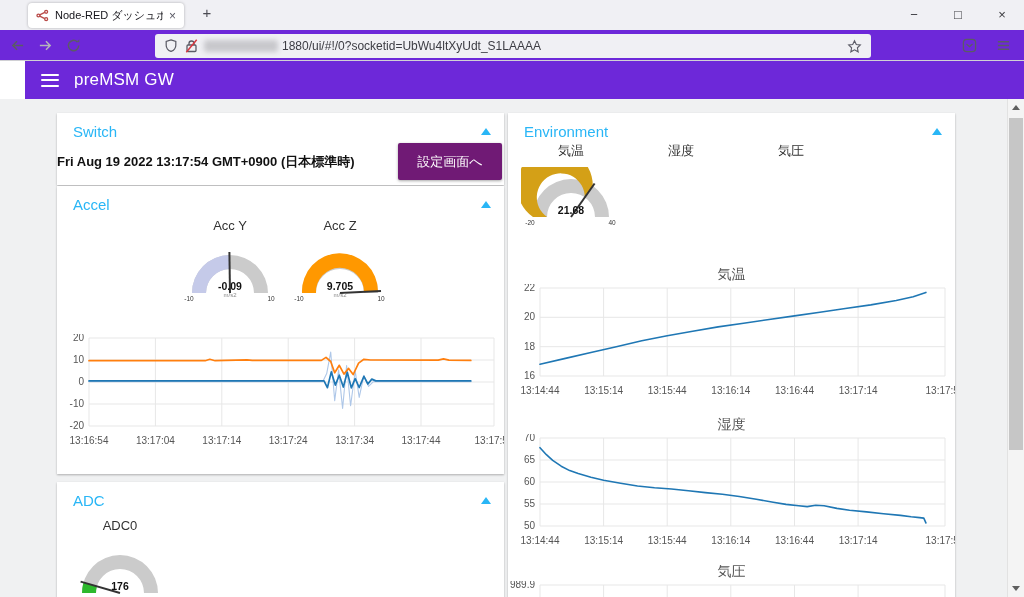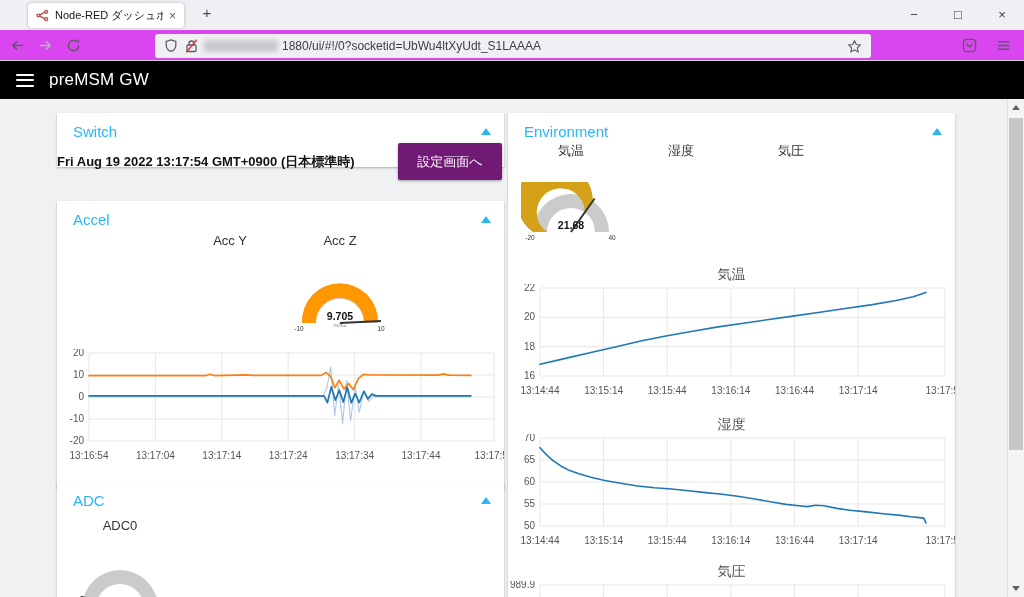--- a/index.html
+++ b/index.html
@@ -9,53 +9,53 @@
   
   .titlebar{position:absolute;top:0;left:0;right:0;height:30px;background:#f0f0f4;}
   .tab{position:absolute;left:28px;top:3px;width:156px;height:25px;background:#fff;border-radius:4px;
        box-shadow:0 0 3px rgba(0,0,0,.28);display:flex;align-items:center;padding:0 8px;}
   .tab-title{font-size:11px;color:#15141a;flex:1;white-space:nowrap;overflow:hidden;}
   .tab-close{color:#5b5b66;font-size:12px;margin-left:6px;cursor:default;}
   .newtab{position:absolute;left:196px;top:4px;font-size:15px;color:#4a4a52;width:22px;text-align:center;}
   .winctl{position:absolute;right:0;top:0;height:30px;display:flex;align-items:center;}
   .winctl span{width:44px;text-align:center;color:#3a3a3e;font-size:13px;line-height:30px;}
 
-  .navbar{position:absolute;top:30px;left:0;right:0;height:31px;background:#d946ef;border-bottom:1px solid #d0d0d4;}
+  .navbar{position:absolute;top:30px;left:0;right:0;height:31px;background:#6d28d9;border-bottom:1px solid #d0d0d4;}
   .nav-ico{position:absolute;top:8px;width:16px;height:16px;}
   .urlbar{position:absolute;left:155px;top:4px;width:716px;height:24px;background:#f0f0f4;border-radius:3px;
           display:flex;align-items:center;padding:0 9px;}
   .url-blur{width:74px;height:12px;background:#c8c8cc;border-radius:3px;filter:blur(2.5px);margin:0 4px 0 6px;flex:none;}
   .url-text{font-size:12px;color:#3c3c43;white-space:nowrap;overflow:hidden;flex:1;}
   .url-star{margin-left:8px;flex:none;}
 
   
   .appbar{position:absolute;top:61px;left:0;right:0;height:38px;display:flex;align-items:center;color:#fff;}
   .burger{width:18px;height:13px;display:flex;flex-direction:column;justify-content:space-between;margin-left:16px;}
   .burger i{display:block;height:2px;background:#fff;border-radius:1px;}
   .app-title{margin-left:15px;font-size:17px;font-weight:500;letter-spacing:.2px;}
 
   
   .content{position:absolute;top:99px;left:0;right:0;bottom:0;background:#f0f1f2;overflow:hidden;}
   .card{position:absolute;background:#fff;box-shadow:0 1px 2px rgba(0,0,0,.28);}
-  #card-switch{left:57px;top:14px;width:447px;height:54px;}
-  #card-accel{left:57px;top:102px;width:447px;height:288px;}
+  #card-switch{left:57px;top:14px;width:447px;height:72px;}
+  #card-accel{left:57px;top:87px;width:447px;height:288px;}
   #card-adc{left:57px;top:383px;width:447px;height:240px;}
   #card-env{left:508px;top:14px;width:447px;height:600px;}
   .card-title{position:absolute;top:10px;left:16px;font-size:15px;color:#29b6f6;}
   .collapse{position:absolute;top:15px;right:13px;width:0;height:0;border-left:5px solid transparent;
             border-right:5px solid transparent;border-bottom:7px solid #29b6f6;}
 
   .sw-date{position:absolute;top:30px;left:0;width:340px;height:37px;line-height:37px;
            font-weight:bold;font-size:13px;color:#111;}
   .sw-btn{position:absolute;top:30px;right:2px;width:104px;height:37px;color:#fff;font-size:13px;border:none;
           border-radius:2px;box-shadow:0 1px 3px rgba(0,0,0,.35);font-family:inherit;}
 
   .gcell{position:absolute;width:110px;text-align:center;}
   .glabel{font-size:13px;color:#333;height:18px;}
-  .gsvg{margin-top:22px;}
+  .gsvg{margin-top:7px;}
 
   .chart-block{position:absolute;left:0;width:447px;}
   .chart-title{text-align:center;font-size:14px;color:#555;height:18px;}
 
   
   .scrollbar{position:absolute;right:0;top:0;bottom:0;width:17px;background:#f4f4f4;border-left:1px solid #e2e2e2;}
   .sb-btn{position:absolute;left:0;width:16px;height:17px;display:flex;align-items:center;justify-content:center;}
   .sb-btn.up{top:0;} .sb-btn.down{bottom:0;}
   .tri-up{width:0;height:0;border-left:4px solid transparent;border-right:4px solid transparent;border-bottom:5px solid #5f5f5f;}
   .tri-down{width:0;height:0;border-left:4px solid transparent;border-right:4px solid transparent;border-top:5px solid #5f5f5f;}
@@ -135,21 +135,21 @@
           <path d="M4.8,6.3 L8,9.2 L11.2,6.3" stroke="#5b5b66" stroke-width="1.4" fill="none"></path>
         </svg>
     </span>
     <span class="nav-ico" style="right:12px;left:auto;">
       <svg width="15" height="15" viewBox="0 0 16 16">
           <path d="M2,4 H14 M2,8 H14 M2,12 H14" stroke="#5b5b66" stroke-width="1.5"></path>
         </svg>
     </span>
   </div>
 
-  <div class="appbar" style="background: #000000;">
+  <div class="appbar" style="background: #6d28d9; margin-left: 25px;">
     <span class="burger">
         <i></i>
         <i></i>
         <i></i>
       </span>
     <span class="app-title">preMSM GW</span>
   </div>
 
   <div class="content">
 
@@ -159,20 +159,29 @@
       <div class="sw-date">Fri Aug 19 2022 13:17:54 GMT+0900 (日本標準時)</div>
       <button class="sw-btn" style="background: #701a75;">設定画面へ</button>
     </div>
 
     <div class="card" id="card-accel">
       <div class="card-title">Accel</div>
       <span class="collapse"></span>
 
       <div class="gcell" style="left:118px;top:32px;">
         <div class="glabel">Acc Y</div>
+        <div class="gsvg"><svg width="100" height="60" viewBox="0 0 100 60">
+    <path d="M12.00,50.00 A38,38 0 1 1 88.00,50.00 L74.00,50.00 A24,24 0 1 0 26.00,50.00 Z" fill="#cbcbcb"></path>
+    <path d="M12.00,50.00 A38,38 0 0 1 49.46,12.00 L49.66,26.00 A24,24 0 0 0 26.00,50.00 Z" fill="#C5CAE9"></path>
+    <line x1="50" y1="50" x2="49.4" y2="9.0" stroke="#333" stroke-width="2"></line>
+    <text x="50" y="47" text-anchor="middle" font-size="10.5" font-weight="bold" fill="#111">-0.09</text>
+    <text x="50" y="54" text-anchor="middle" font-size="6" fill="#888">m/s2</text>
+    <text x="9" y="58" text-anchor="middle" font-size="6.5" fill="#333">-10</text>
+    <text x="91" y="58" text-anchor="middle" font-size="6.5" fill="#333">10</text>
+  </svg></div>
       </div>
       <div class="gcell" style="left:228px;top:32px;">
         <div class="glabel">Acc Z</div>
         <div class="gsvg"><svg width="100" height="60" viewBox="0 0 100 60">
     <path d="M12.00,50.00 A38,38 0 1 1 88.00,50.00 L74.00,50.00 A24,24 0 1 0 26.00,50.00 Z" fill="#cbcbcb"></path>
     <path d="M12.00,50.00 A38,38 0 1 1 87.96,48.21 L73.97,48.87 A24,24 0 1 0 26.00,50.00 Z" fill="#FF9800"></path>
     <line x1="50" y1="50" x2="91.0" y2="48.1" stroke="#333" stroke-width="2"></line>
     <text x="50" y="47" text-anchor="middle" font-size="10.5" font-weight="bold" fill="#111">9.705</text>
     <text x="50" y="54" text-anchor="middle" font-size="6" fill="#888">m/s2</text>
     <text x="9" y="58" text-anchor="middle" font-size="6.5" fill="#333">-10</text>

